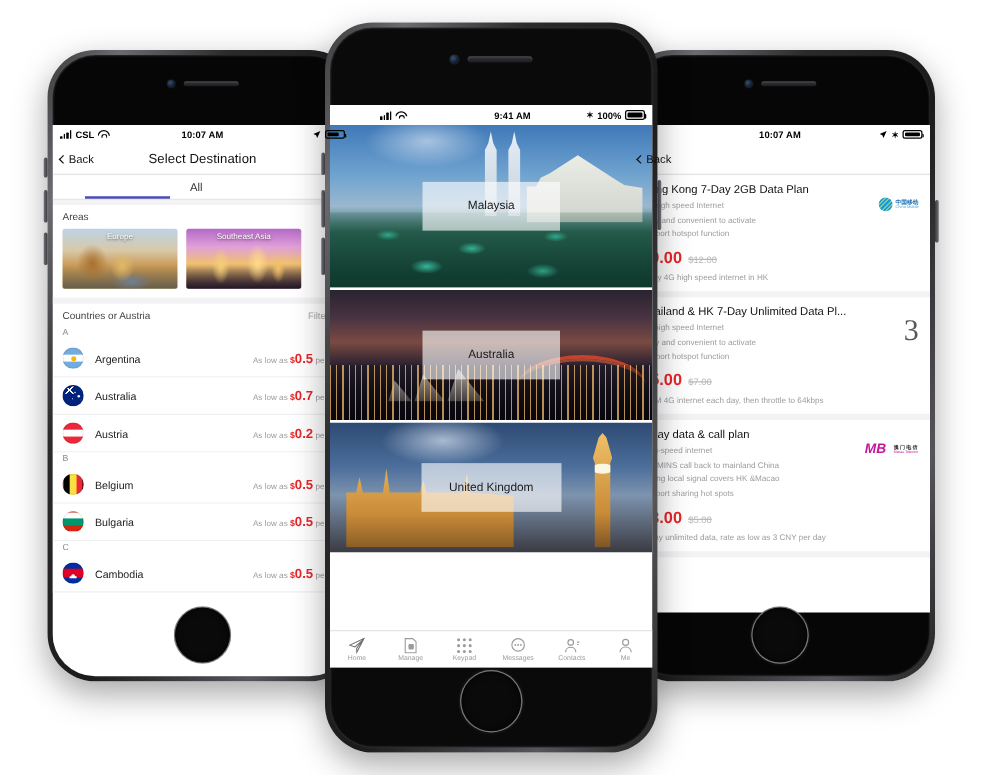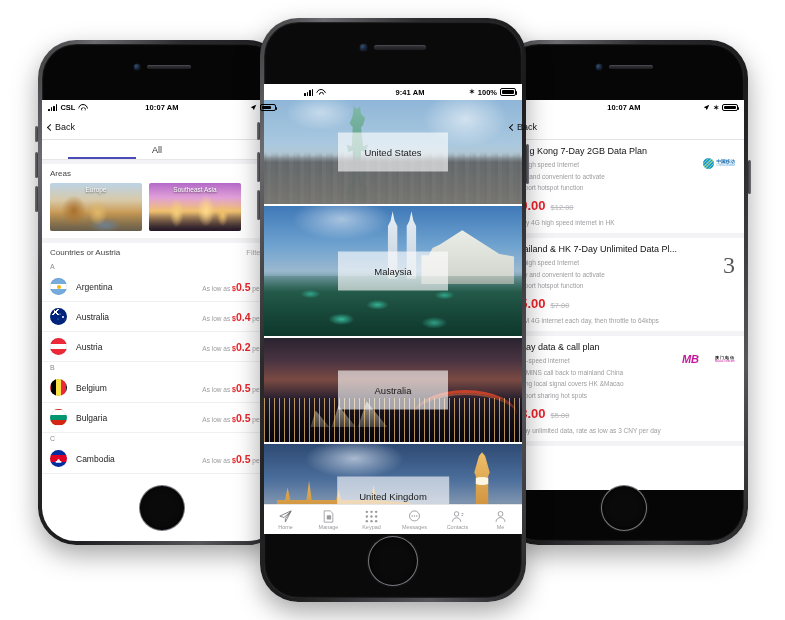--- a/index.html
+++ b/index.html
@@ -227,21 +227,21 @@
   .pnote { font-size:6.5px; color:#9d9da1; margin-top:6px; }
   .logo { position:absolute; right:9px; top:18px; }
   .logo-cmcc { display:flex; align-items:center; gap:2px; }
   .cmcc-mark { width:11px;height:11px;border-radius:50%;
     background:repeating-linear-gradient(135deg,#1a9ad7 0 1.2px,#7fc8a0 1.2px 2.4px);}
   .cmcc-tx { line-height:1; }
   .cmcc-tx b { display:block; font-size:4.6px; color:#1a6fb5; }
   .cmcc-tx i { display:block; font-size:3.2px; color:#5aa8d8; font-style:normal; }
   .logo-three { font-size:24px; color:#3a3a3a; font-family:"Liberation Serif",serif;
                 line-height:.8; opacity:.85; }
-  .logo-mb { display:flex; align-items:center; gap:16px; }
+  .logo-mb { display:flex; align-items:center; gap:6px; }
   .mb-mark { font-size:11px; font-weight:700; font-style:italic; color:#c5169c; line-height:1; }
   .mb-tx { line-height:1; }
   .mb-tx b { display:block; font-size:4px; color:#222; letter-spacing:1px; }
   .mb-tx i { display:block; font-size:2.8px; color:#c5169c; font-style:normal; }
 </style>
 </head>
 <body>
 
 <div class="stage">
 
@@ -277,20 +277,21 @@
                 <b style="width:78%"></b>
               </span>
           </div>
         </div>
 
         <div class="navbar">
           <div class="nav-back">
             <span class="chev"></span>
             <span>Back</span>
           </div>
+          <div class="nav-title">Select Destination</div>
         </div>
 
         <div class="tabs">
           <div class="tab active">
             <span>All</span>
           </div>
           <div class="tab">
             <span>Hot</span>
           </div>
         </div>
@@ -327,21 +328,21 @@
             <span>As low as</span>
             <span class="cur">$</span><span class="amt">0.5</span>
             <span>per day</span>
           </span>
         </div>
         <div class="crow">
           <span class="flag f-au"></span>
           <span class="cname">Australia</span>
           <span class="price">
             <span>As low as</span>
-            <span class="cur">$</span><span class="amt">0.4</span>
+            <span class="cur">$</span><span class="amt">0.7</span>
             <span>per day</span>
           </span>
         </div>
         <div class="crow">
           <span class="flag f-at"></span>
           <span class="cname">Austria</span>
           <span class="price">
             <span>As low as</span>
             <span class="cur">$</span><span class="amt">0.2</span>
             <span>per day</span>
@@ -504,26 +505,20 @@
             <span class="bt">✶</span>
             <span>100%</span>
             <span class="batt">
                 <b style="width:100%"></b>
               </span>
           </div>
         </div>
 
         <div class="cards" style="top:16px; bottom:30px;">
 
-          <div class="ccard" style="height:106px;">
-            <div class="bg-us">
-              <div class="liberty"></div>
-            </div>
-            <div class="label">United States</div>
-          </div>
 
           <div class="ccard" style="height:132px;">
             <div class="bg-my">
               <div class="twintowers"></div>
               <div class="mosque"></div>
             </div>
             <div class="label">Malaysia</div>
           </div>
 
           <div class="ccard" style="height:106px;">

